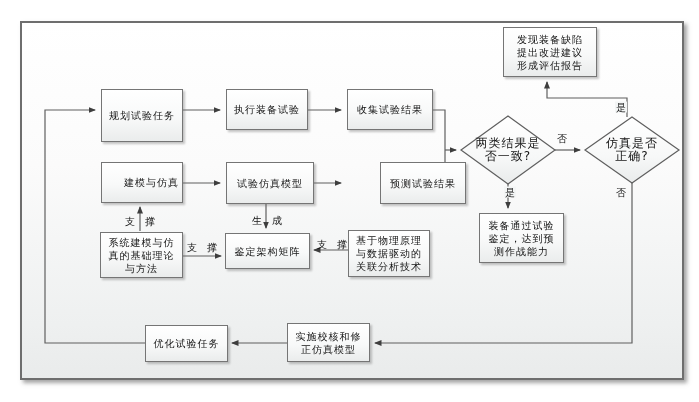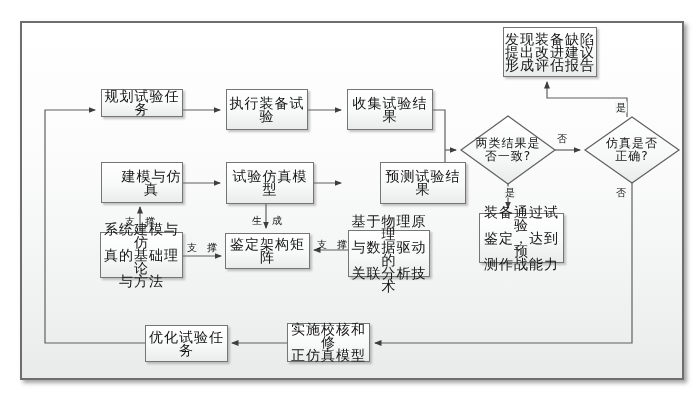--- a/index.html
+++ b/index.html
@@ -4,21 +4,21 @@
 <style>
   html,body{margin:0;padding:0;background:#ffffff;}
   body{width:699px;height:402px;font-family:"DejaVu Sans","Liberation Sans",sans-serif;}
   .stage{position:relative;width:699px;height:402px;overflow:hidden;}
   .frame{position:absolute;left:20px;top:21px;width:660px;height:355px;
          border:2px solid #6e6e6e;
          background:linear-gradient(180deg,#ffffff 0%,#fbfbfb 40%,#eef0f0 85%,#e9ebeb 100%);
          box-shadow:3px 3px 4px rgba(90,90,90,.55);}
   svg.wires{position:absolute;left:0;top:0;z-index:1;}
   .node{position:absolute;z-index:2;display:flex;align-items:center;justify-content:center;
-        text-align:center;font-size:14px;line-height:13px;color:#141414;
+        text-align:center;font-size:10px;line-height:13px;color:#141414;
         border:1px solid #757575;
         background:linear-gradient(180deg,#ffffff 0%,#f8f9f9 55%,#eaecec 100%);
         box-shadow:2px 2px 2px rgba(110,110,110,.4);
         white-space:pre-line;letter-spacing:1px;box-sizing:border-box;}
   .dtext{position:absolute;z-index:2;display:flex;align-items:center;justify-content:center;
          text-align:center;font-size:12px;line-height:13px;color:#141414;
          white-space:pre-line;letter-spacing:1px;}
   .elabel{position:absolute;z-index:3;font-size:10px;line-height:11px;color:#141414;
           transform:translate(-50%,-50%);white-space:pre;}
   .elabel.spread{word-spacing:7px;}
@@ -56,21 +56,21 @@
       <path d="M287,343 H232" marker-end="url(#arr)"></path>
       <path d="M140,231 V207" marker-end="url(#arr)"></path>
       <path d="M183,256 H221" marker-end="url(#arr)"></path>
       <path d="M266,204 V228" marker-end="url(#arr)"></path>
       <path d="M348,250 H314" marker-end="url(#arr)"></path>
       <polygon points="508,116 555,150 508,184 461,150" fill="url(#gFill)"></polygon>
       <polygon points="632,117 679,150 632,183 585,150" fill="url(#gFill)"></polygon>
     </g>
   </svg>
 
-  <div class="node" style="left:101px;top:89px;width:82px;height:28px;">规划试验任务</div>
+  <div class="node" style="left:101px;top:89px;width:82px;height:53px;">规划试验任务</div>
   <div class="node" style="left:226px;top:89px;width:82px;height:41px;">执行装备试验</div>
   <div class="node" style="left:347px;top:89px;width:86px;height:41px;">收集试验结果</div>
   <div class="node" style="left:101px;top:162px;width:82px;height:41px;padding-left:19px;">建模与仿真</div>
   <div class="node" style="left:226px;top:162px;width:88px;height:42px;">试验仿真模型</div>
   <div class="node" style="left:347px;top:162px;width:86px;height:42px;margin-left:33px;">预测试验结果</div>
   <div class="node" style="left:503px;top:27px;width:94px;height:50px;">发现装备缺陷
 提出改进建议
 形成评估报告</div>
   <div class="node" style="left:479px;top:213px;width:85px;height:50px;">装备通过试验
 鉴定，达到预

